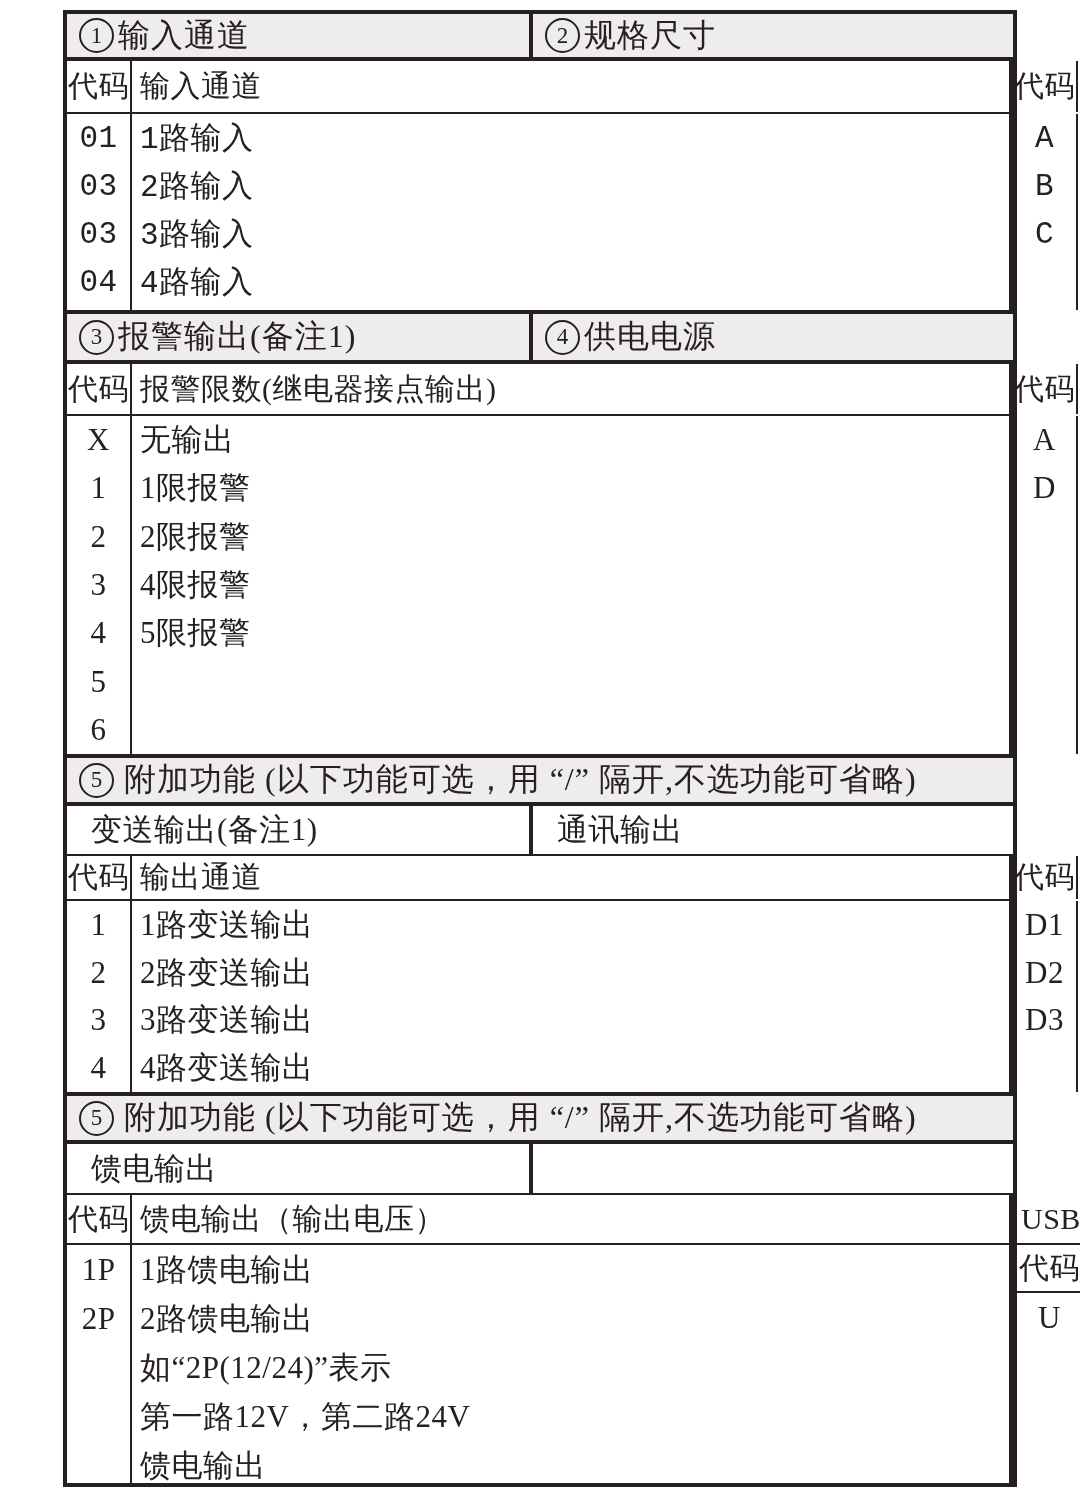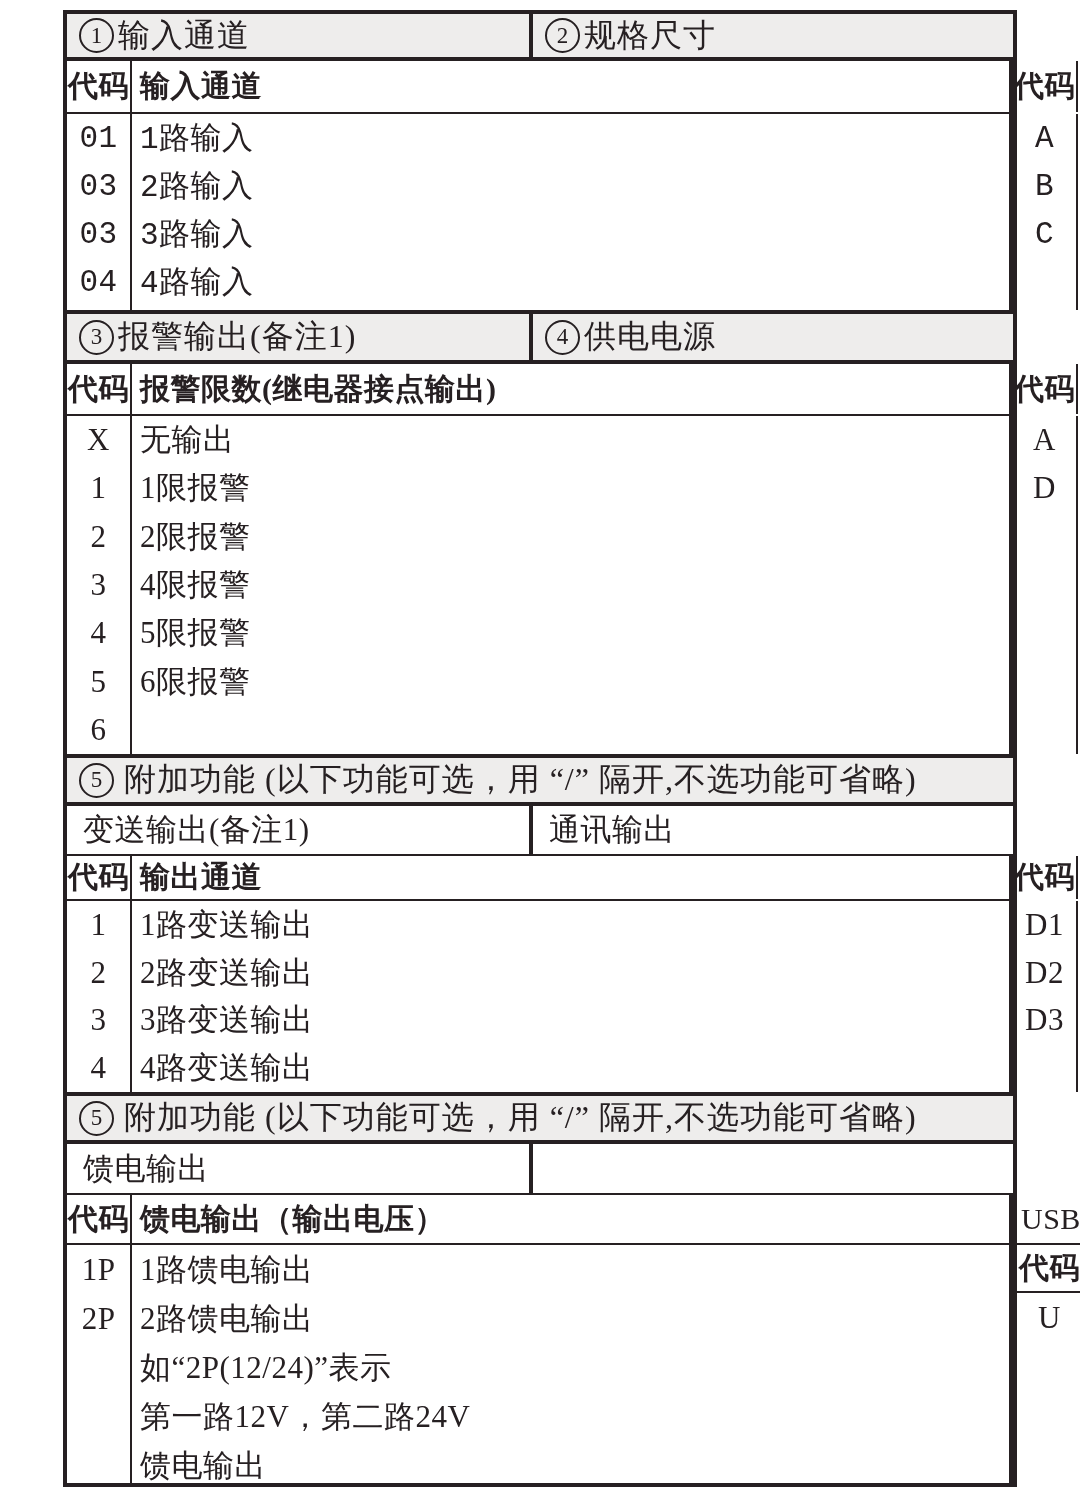--- a/index.html
+++ b/index.html
@@ -35,23 +35,23 @@
     font-size:23px;margin-right:4px;letter-spacing:0;
   }
   .cols{display:flex;width:100%;min-width:0;}
   .codecol{width:65px;flex:none;border-right:2px solid var(--bc);box-sizing:border-box;display:flex;flex-direction:column;}
   .codecol.wide1{width:75px;}
   .desccol{flex:1;display:flex;flex-direction:column;min-width:0;}
   .cell{flex:none;display:flex;align-items:center;box-sizing:border-box;font-size:31px;white-space:nowrap;letter-spacing:0.5px;}
   .cell.code{justify-content:center;}
   .cell.desc{padding-left:8px;}
   .cell.full{height:100%;}
-  .chdr{font-size:30px;font-weight:bold;}
+  .chdr{font-size:30px;}
   .r48{height:48px;} .r483{height:48.3px;} .r477{height:47.7px;} .r49{height:49.2px;}
-  .subhdr{display:flex;align-items:center;padding-left:16px;font-size:31px;white-space:nowrap;letter-spacing:0.5px;}
+  .subhdr{display:flex;align-items:center;padding-left:24px;font-size:31px;white-space:nowrap;letter-spacing:0.5px;}
   .combo{flex:1;display:flex;min-height:0;}
   .sub{box-sizing:border-box;display:flex;flex-direction:column;min-width:0;}
   .sub1{width:241px;flex:none;border-right:4px solid var(--bc);}
   .sub2{flex:1;}
   .subcap{flex:none;height:50px;display:flex;align-items:center;padding-left:8px;font-size:30px;white-space:nowrap;box-sizing:border-box;letter-spacing:0.5px;}
 </style>
 </head>
 <body>
 
 <div class="page">
@@ -156,21 +156,20 @@
           <div class="cell code r483">4</div>
           <div class="cell code r483">5</div>
           <div class="cell code r483">6</div>
         </div>
         <div class="desccol">
           <div class="cell desc r483">无输出</div>
           <div class="cell desc r483">1限报警</div>
           <div class="cell desc r483">2限报警</div>
           <div class="cell desc r483">4限报警</div>
           <div class="cell desc r483">5限报警</div>
-          <div class="cell desc r483">6限报警</div>
         </div>
       </div>
       <div class="half-r cols">
         <div class="codecol">
           <div class="cell code r483">A</div>
           <div class="cell code r483">D</div>
         </div>
         <div class="desccol">
           <div class="cell desc r483">AC/DC 100～240 V (50/60Hz)</div>
           <div class="cell desc r483">DC 12～36V</div>

